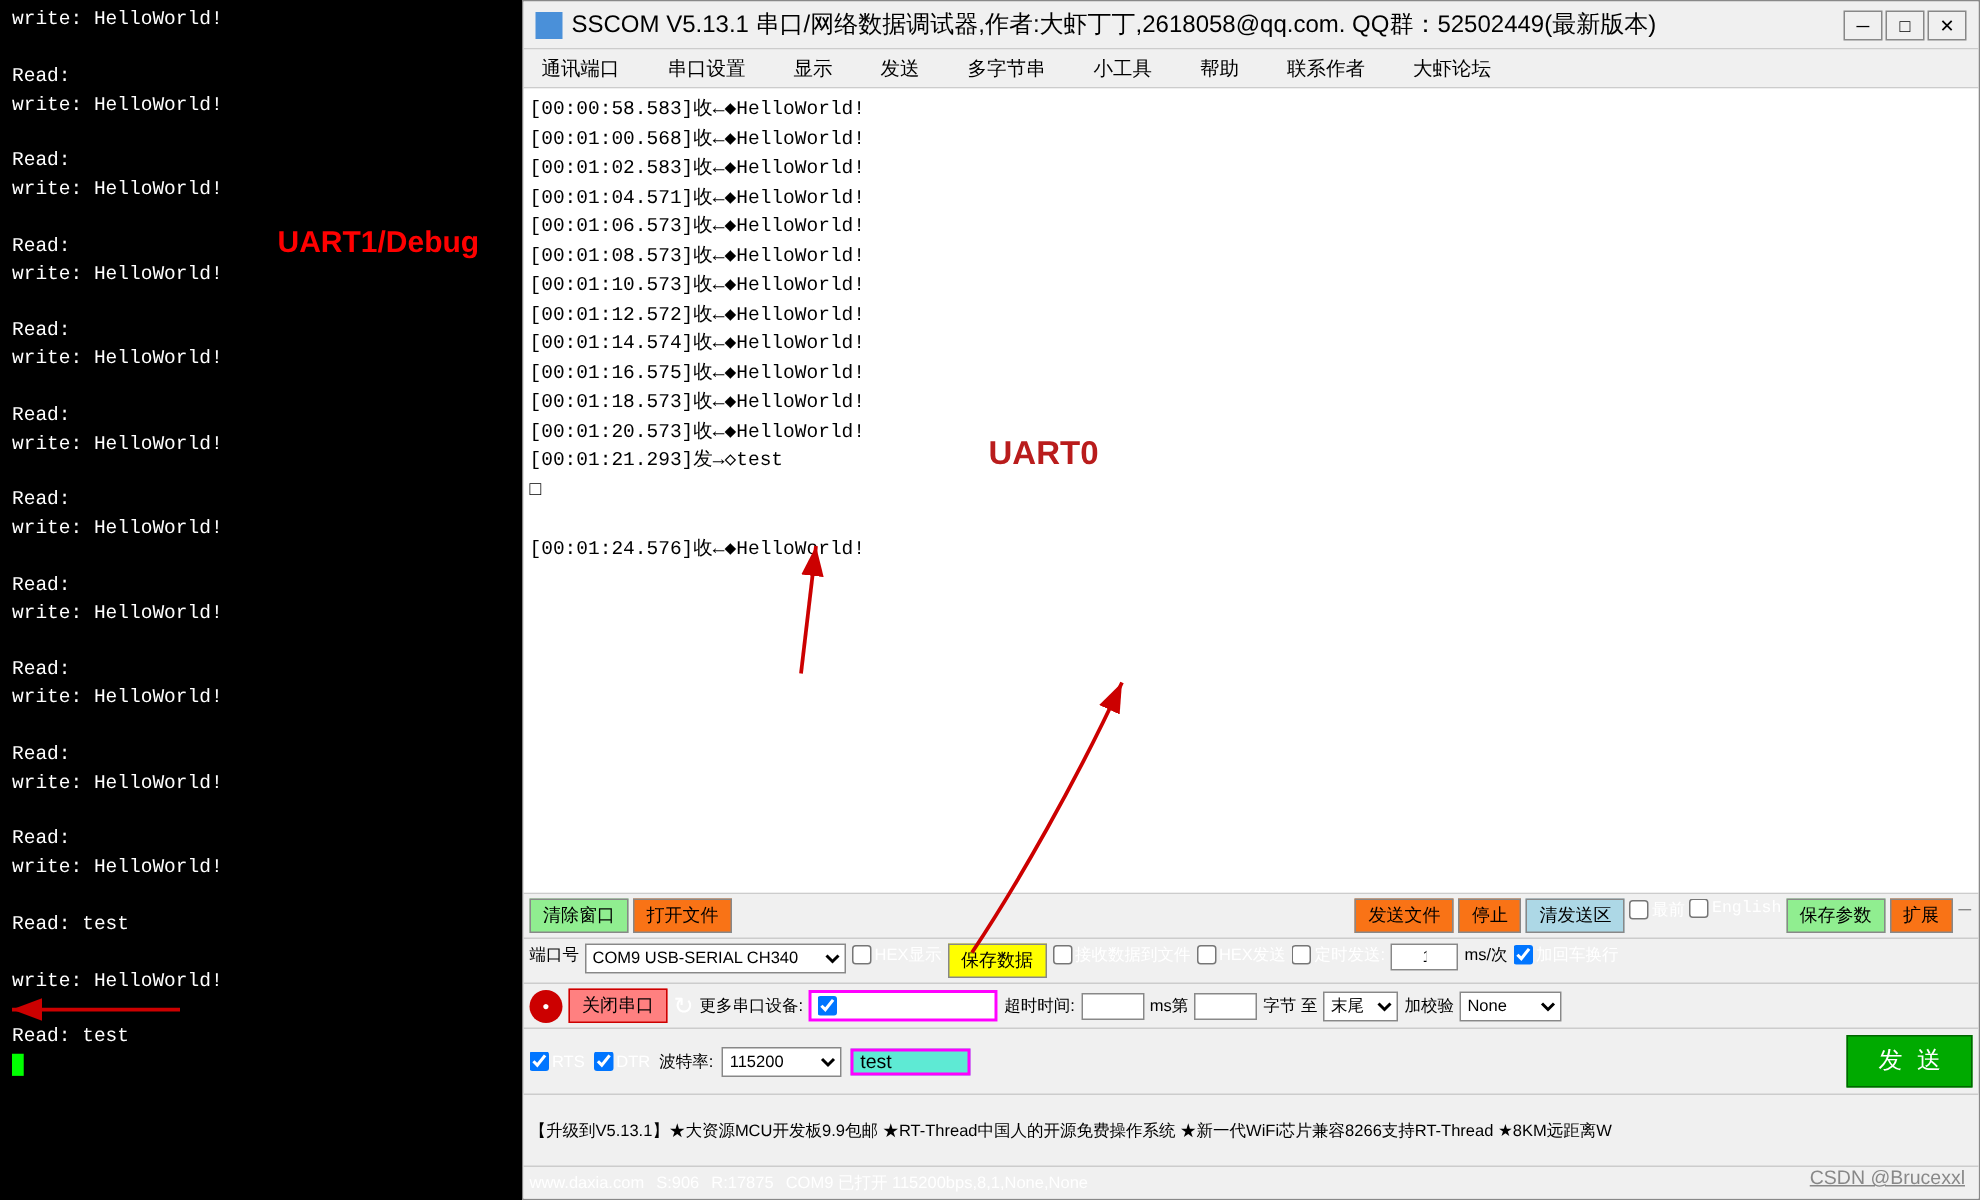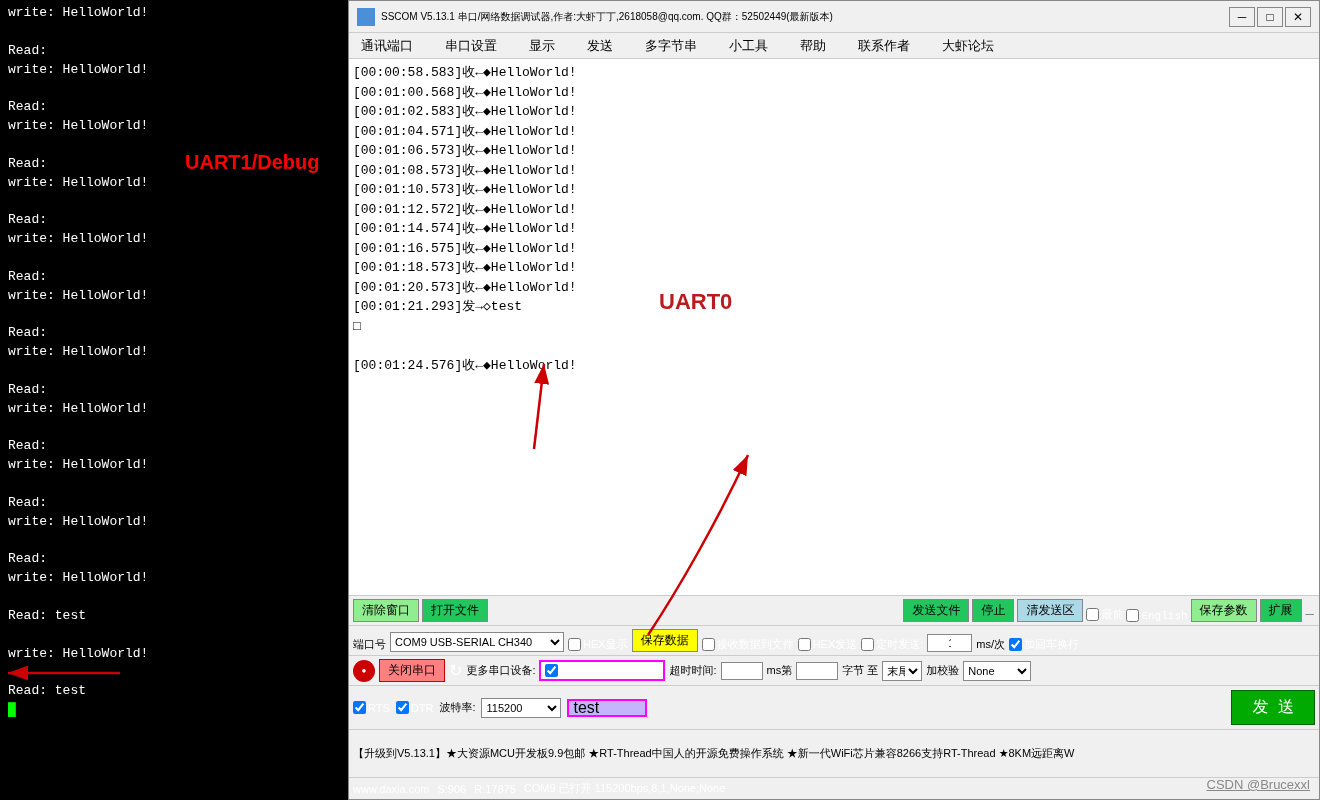--- a/index.html
+++ b/index.html
@@ -69,21 +69,21 @@
       width: 18px;
       height: 18px;
       margin-right: 6px;
       background: #4a90d9;
       display: inline-block;
       flex-shrink: 0;
     }
     #title-text {
       flex: 1;
       font-family: Arial, sans-serif;
-      font-size: 10px;
+      font-size: 16px;
       color: #000;
     }
     .window-btn {
       width: 26px;
       height: 20px;
       background: #f0f0f0;
       border: 1px solid #888;
       margin-left: 2px;
       cursor: pointer;
       display: flex;
@@ -138,51 +138,51 @@
 
     
     #bottom-area {
       flex-shrink: 0;
       background: #f0f0f0;
       border-top: 1px solid #ccc;
     }
 
     #toolbar-row1 {
       display: flex;
-      align-items: flex-end;
+      align-items: flex-start;
       padding: 3px 4px;
       gap: 3px;
       border-bottom: 1px solid #ccc;
       flex-wrap: nowrap;
     }
 
     .btn-toolbar {
       padding: 2px 8px;
       font-family: Arial, sans-serif;
       font-size: 12px;
       cursor: pointer;
       border: 1px solid #888;
-      background: #22c55e;
+      background: #f97316;
       white-space: nowrap;
     }
     .btn-toolbar.green {
       background: #90ee90;
       color: #000;
     }
     .btn-toolbar.blue {
       background: #add8e6;
     }
     .btn-toolbar.yellow {
       background: #ffff00;
       color: #000;
     }
 
     #toolbar-row2 {
       display: flex;
-      align-items: flex-end;
+      align-items: flex-start;
       padding: 3px 4px;
       gap: 4px;
       border-bottom: 1px solid #ccc;
       font-family: Arial, sans-serif;
       font-size: 11px;
       flex-wrap: nowrap;
     }
 
     #toolbar-row3 {
       display: flex;
@@ -228,23 +228,23 @@
       display: flex;
       align-items: center;
       gap: 2px;
       font-size: 11px;
       white-space: nowrap;
     }
 
     #test-input {
       border: 2px solid #ff00ff;
       padding: 2px 4px;
-      font-size: 16px;
+      font-size: 13px;
       width: 60px;
-      background: #c4b5fd;
+      background: #5eead4;
     }
 
     .btn-send {
       background: #00aa00;
       color: #fff;
       border: 1px solid #006600;
       padding: 6px 20px;
       font-size: 16px;
       cursor: pointer;
       font-family: Liberation Mono, monospace;
@@ -497,21 +497,21 @@
       <span class="label-text">更多串口设备:</span>
       <label class="checkbox-label highlight-pink">
         <input type="checkbox" checked="" style="">
         <span>加时间戳和分包显示</span>
       </label>
       <span class="label-text">超时时间:</span>
       <input type="text" class="small-input" style="width: 30px;" value="20">
       <span class="label-text">ms第</span>
       <input type="text" class="small-input" style="width: 20px;" value="1">
       <span class="label-text">字节 至</span>
-      <select class="small-select" style="width:40px;">
+      <select class="small-select" style="width:50px;">
         <option>末尾</option>
       </select>
       <span class="label-text">加校验</span>
       <select class="small-select" style="width:68px;">
         <option>None</option>
       </select>
     </div>
 
     <div id="toolbar-row4">
       <label class="checkbox-label">

